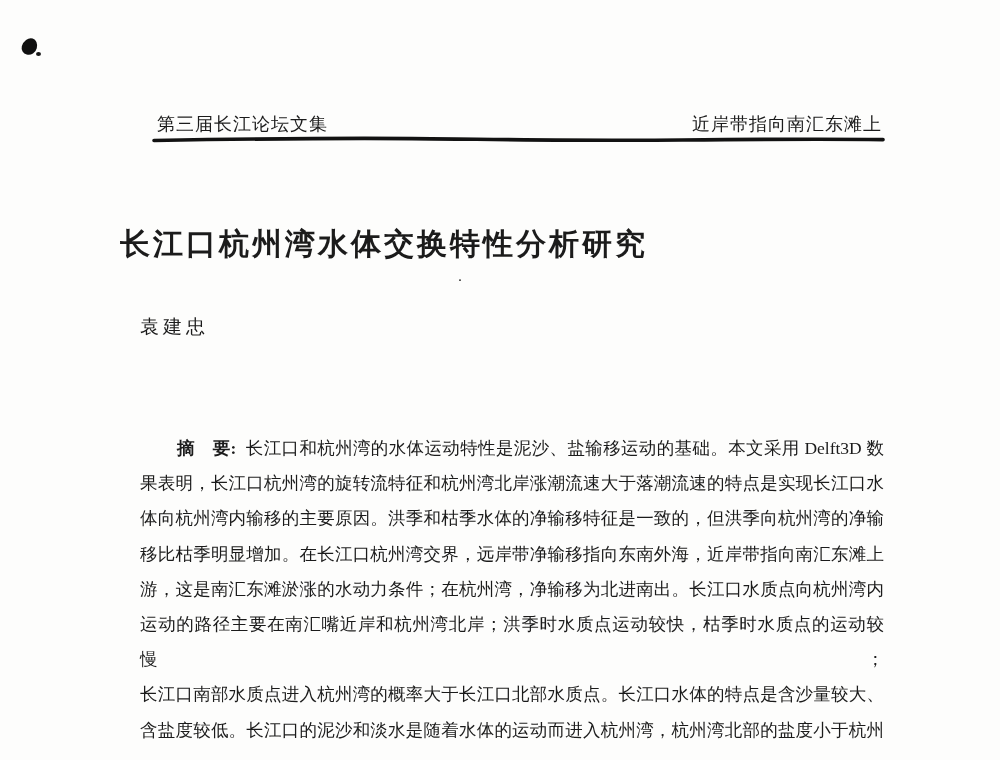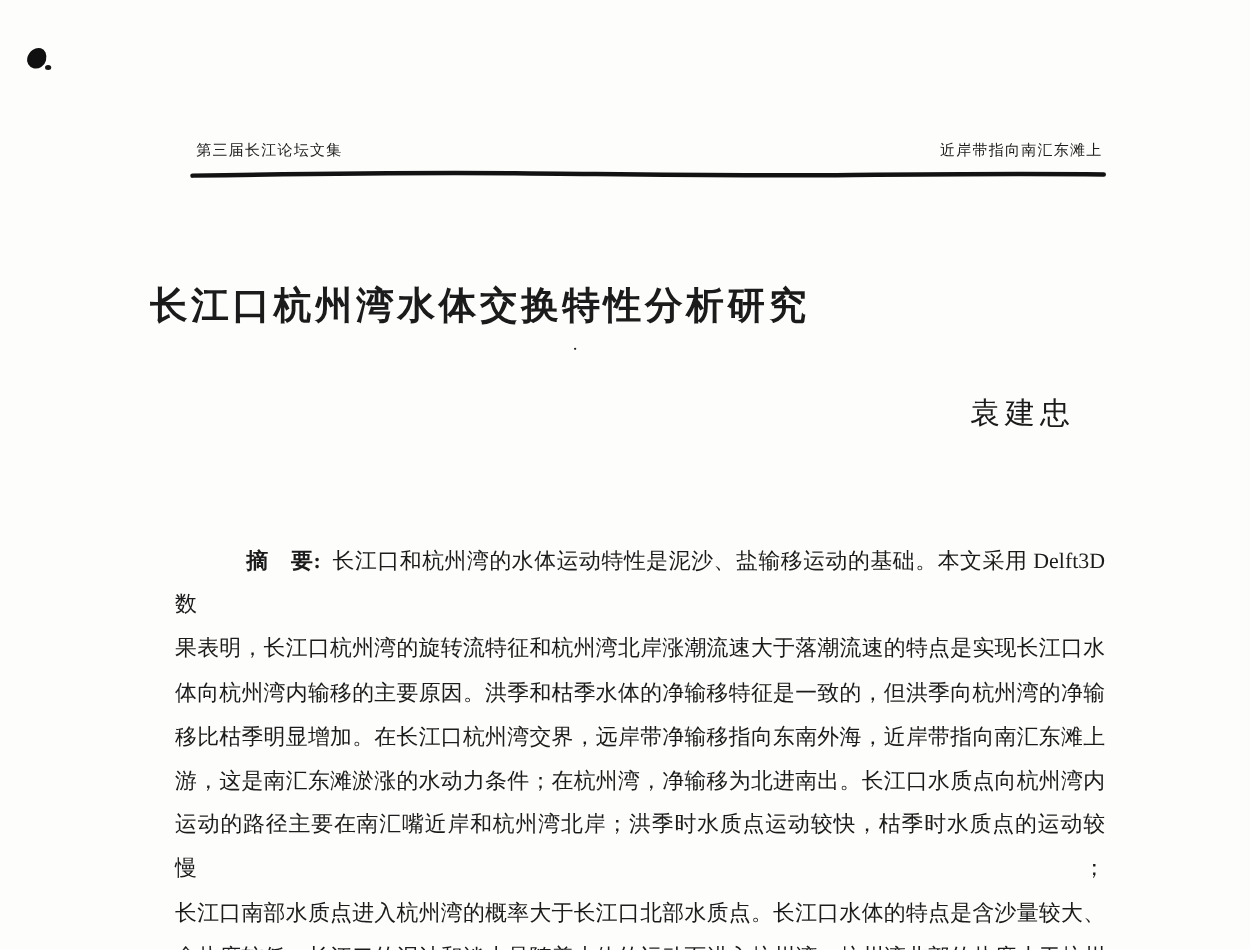--- a/index.html
+++ b/index.html
@@ -12,21 +12,21 @@
     font-family: "Liberation Serif", "DejaVu Serif", serif;
     color: #1b1b1b;
   }
   .header-row {
     position: absolute;
     top: 112px;
     left: 157px;
     right: 118px;
     display: flex;
     justify-content: space-between;
-    font-size: 12px;
+    font-size: 18px;
     letter-spacing: 1px;
     gap: 32px;
   }
   .header-rule {
     position: absolute;
     top: 135px;
     left: 152px;
   }
   .paper-title {
     position: absolute;
@@ -45,22 +45,22 @@
     right: 380px;
     text-align: center;
     font-size: 15px;
     color: #222;
   }
   .author-name {
     position: absolute;
     top: 314px;
     left: 140px;
     right: 140px;
-    text-align: right;
-    font-size: 24px;
+    text-align: left;
+    font-size: 19px;
     letter-spacing: 4px;
     font-family: Liberation Serif, serif;
   }
   .affiliation {
     position: absolute;
     top: 362px;
     left: 140px;
     right: 118px;
     text-align: center;
     font-size: 16.5px;
@@ -77,21 +77,20 @@
   .abs-line {
     text-align: justify;
     text-align-last: justify;
   }
   .abs-line.first {
     text-indent: 37px;
   }
   .abs-label {
     font-weight: bold;
     margin-right: 9px;
-    margin-left: 20px;
   }
   .scan-blob {
     position: absolute;
     left: 22px;
     top: 38px;
     width: 15px;
     height: 17px;
     background: #101010;
     border-radius: 58% 42% 55% 45% / 60% 50% 50% 40%;
     transform: rotate(14deg);

